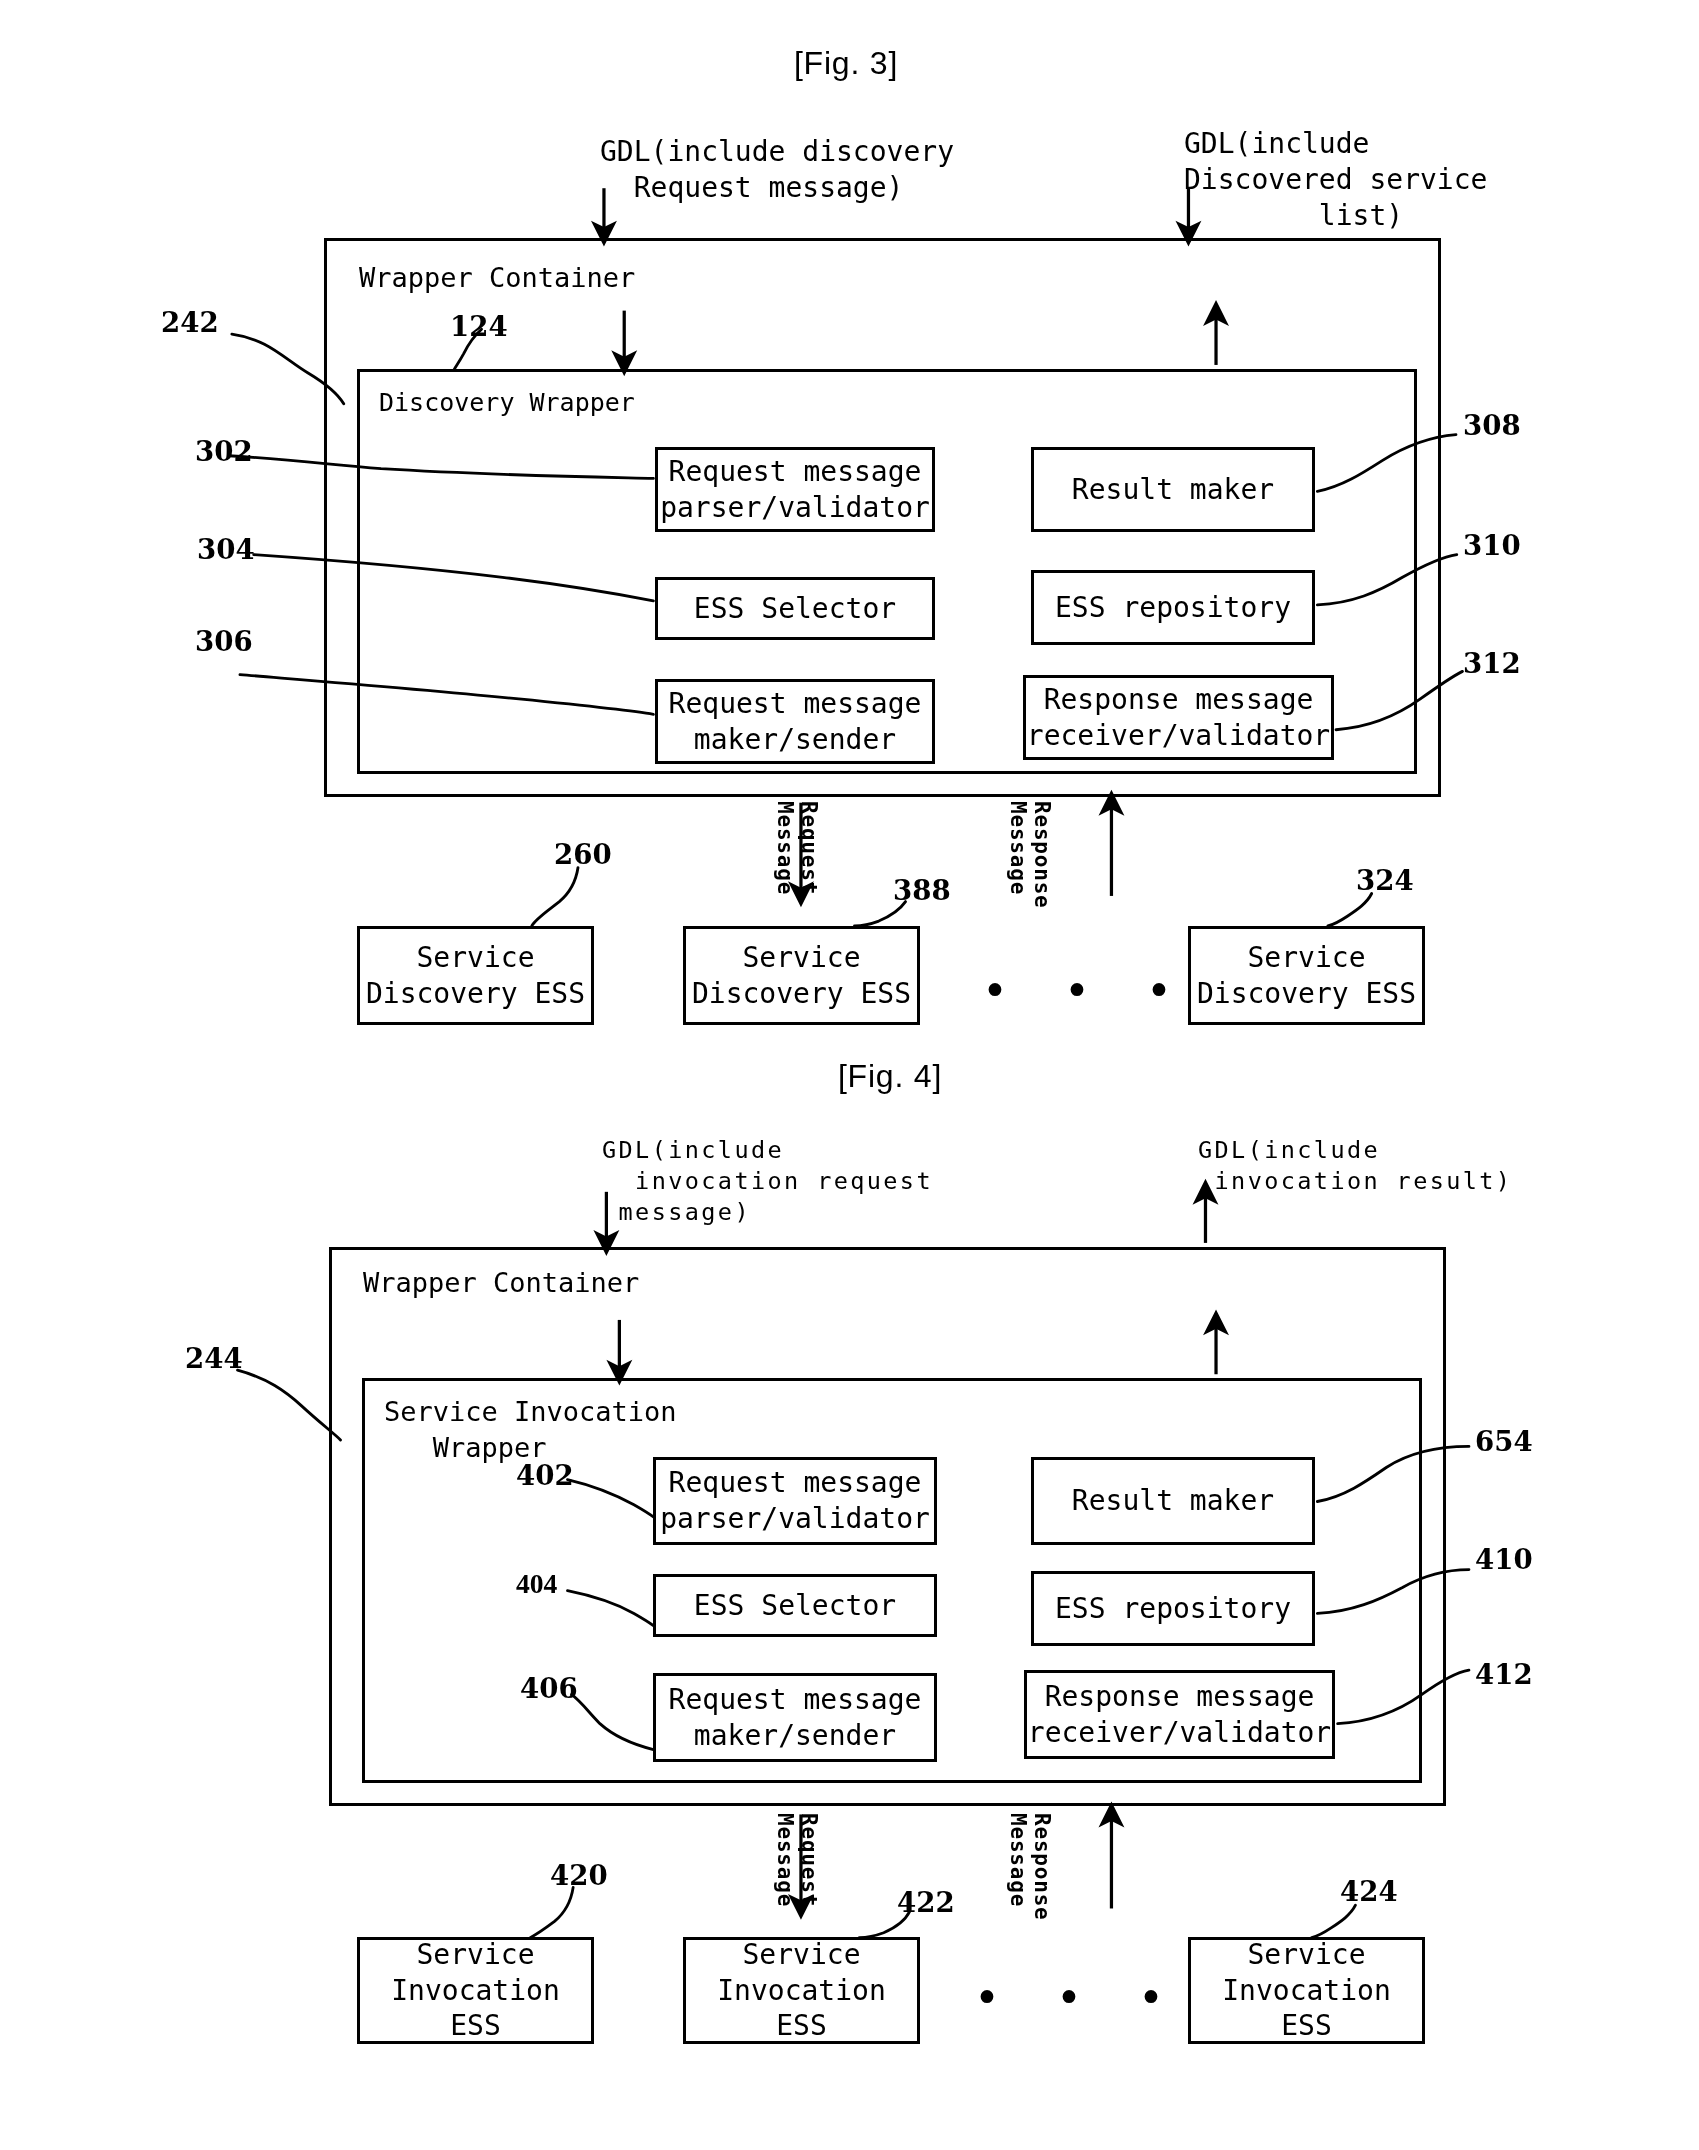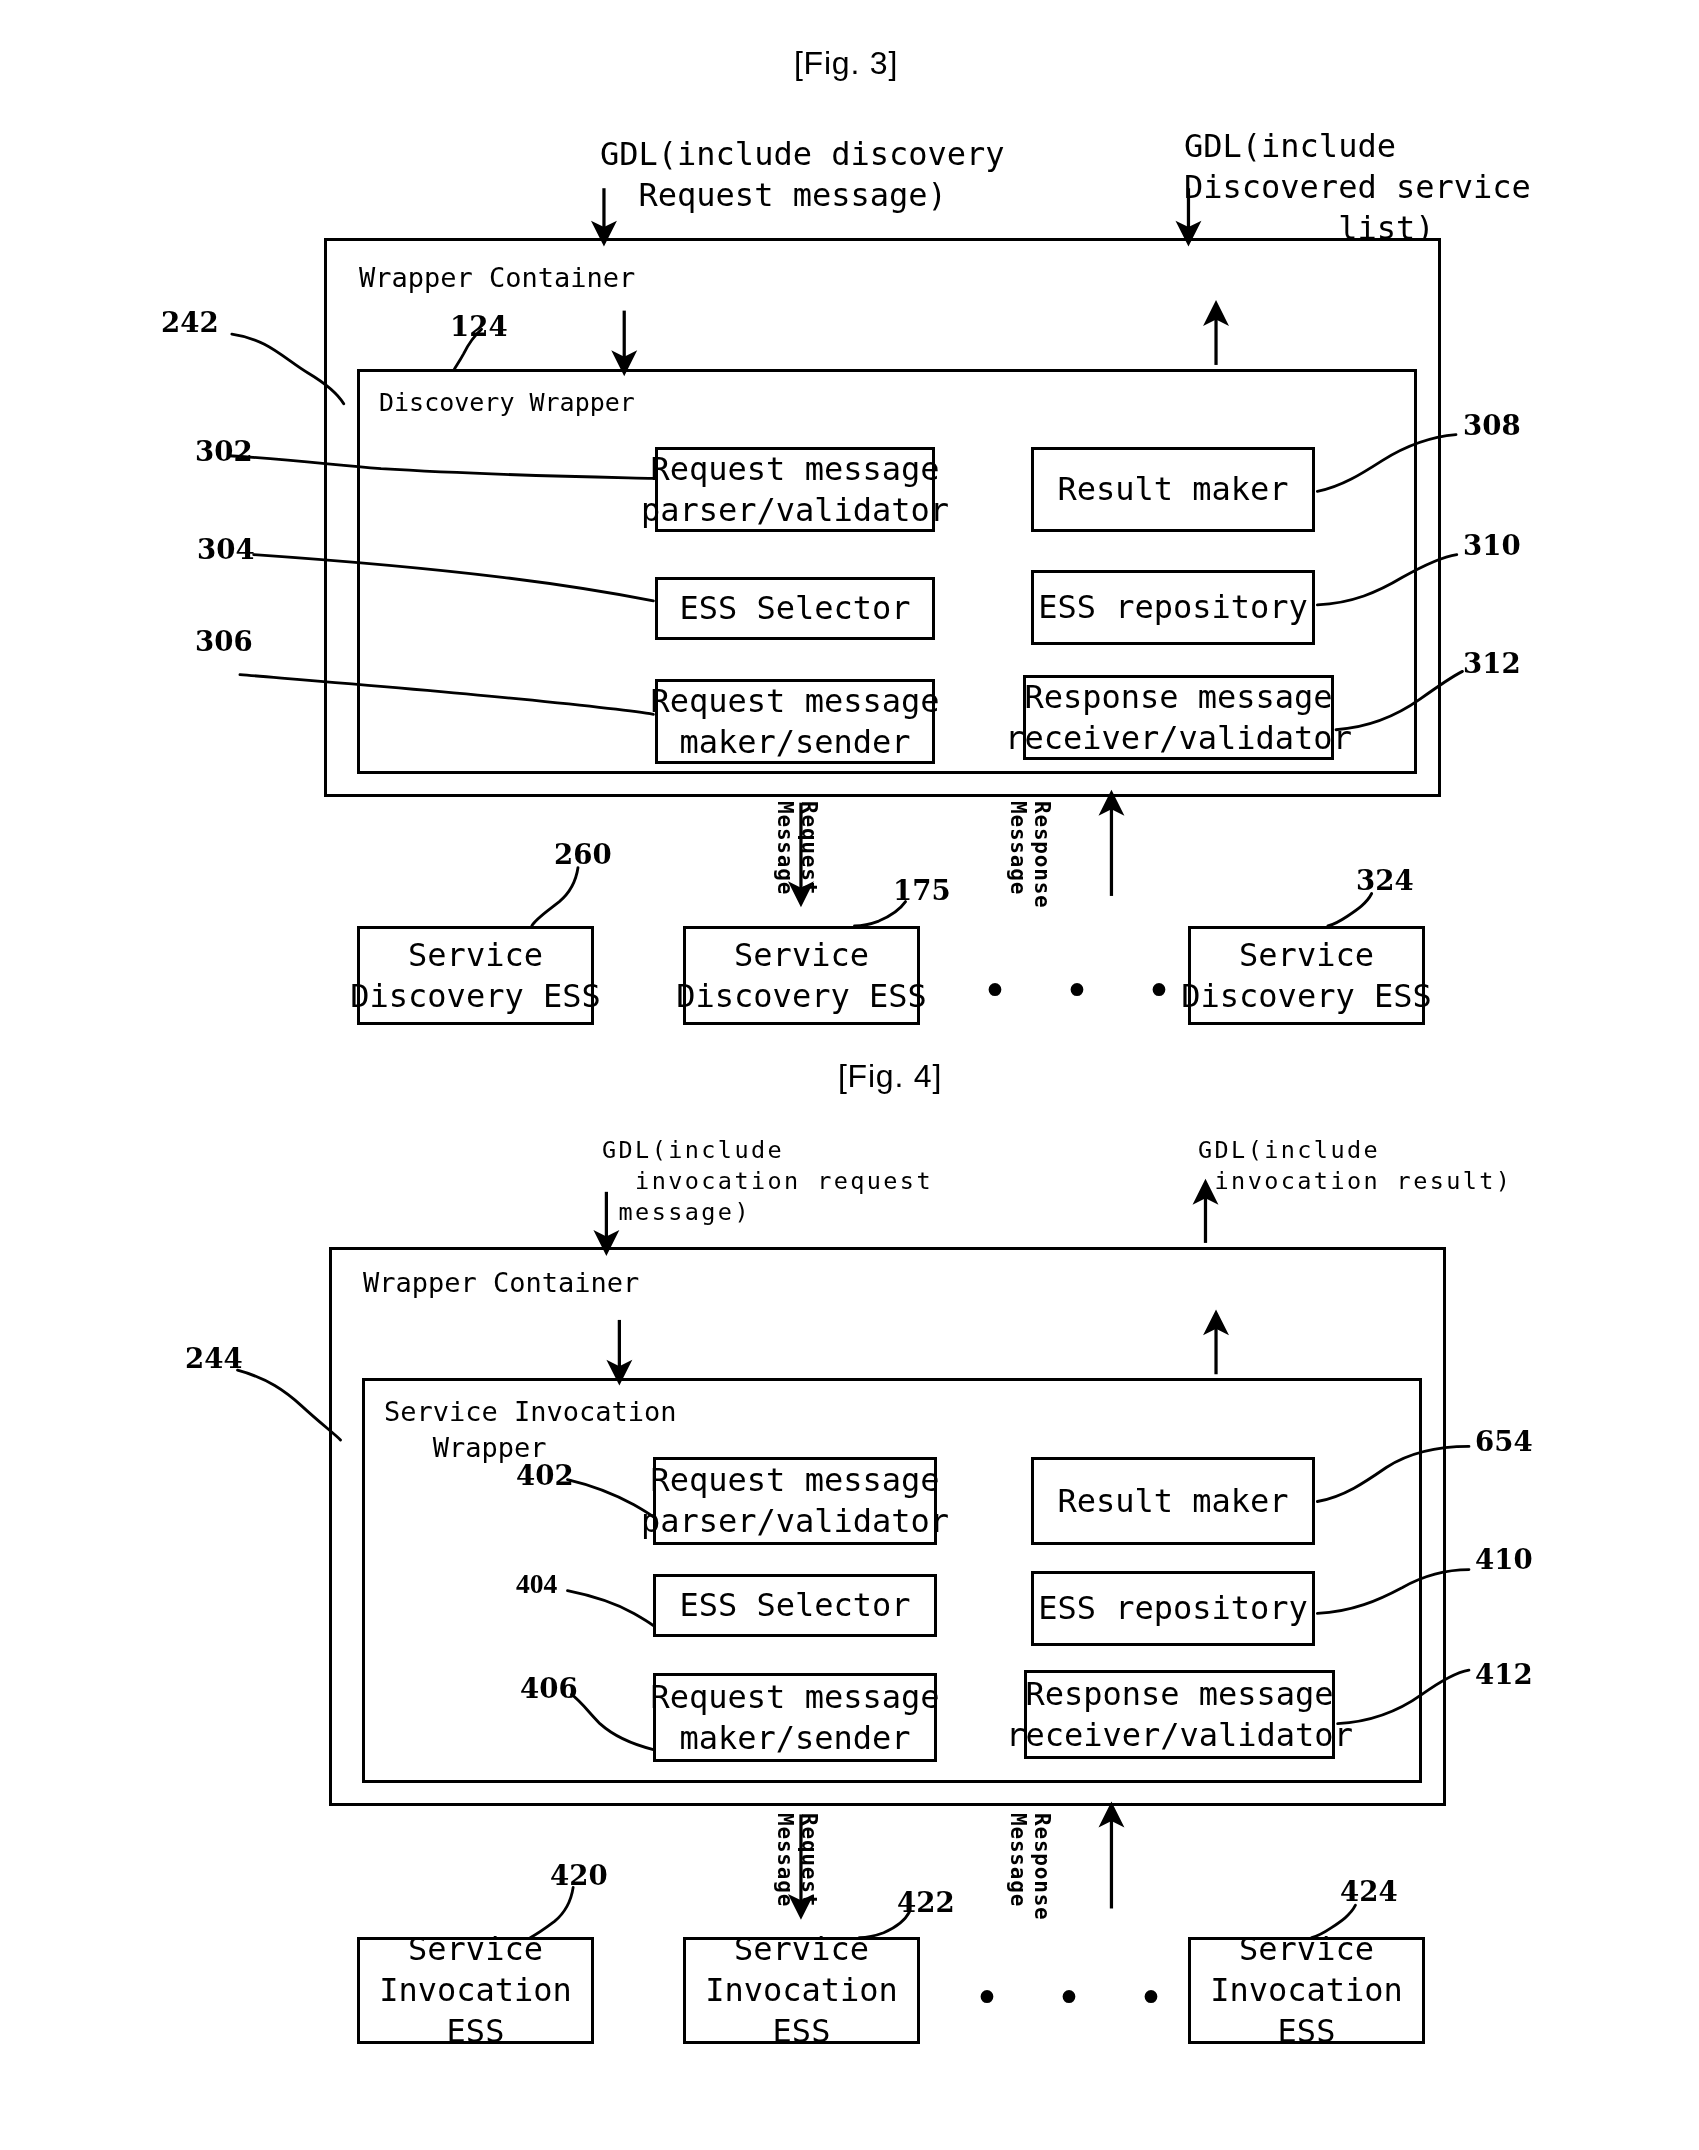--- a/index.html
+++ b/index.html
@@ -28,21 +28,21 @@
   .fig-caption {
     font-family: "Liberation Sans", sans-serif;
     font-size: 32px;
     letter-spacing: 0.8px;
     white-space: nowrap;
   }
 
   
   .mono {
     font-family: "DejaVu Sans Mono", monospace;
-    font-size: 32px;
+    font-size: 28px;
     line-height: 1.28;
     white-space: pre;
     letter-spacing: 0px;
   }
   .mono-wide {
     font-family: "DejaVu Sans Mono", monospace;
     font-size: 23.5px;
     line-height: 1.32;
     white-space: pre;
     letter-spacing: 2.4px;
@@ -186,21 +186,21 @@
   <div class="ess-box" style="left:357px; top:926px; width:237px; height:99px;">
     <div class="mono">Service
 Discovery ESS</div>
   </div>
   <div class="refnum abs" style="left:554px; top:838px;">260</div>
 
   <div class="ess-box" style="left:683px; top:926px; width:237px; height:99px;">
     <div class="mono">Service
 Discovery ESS</div>
   </div>
-  <div class="refnum abs" style="left:893px; top:874px;">175</div>
+  <div class="refnum abs" style="left:893px; top:874px;">388</div>
 
   <div class="ess-box" style="left:1188px; top:926px; width:237px; height:99px;">
     <div class="mono">Service
 Discovery ESS</div>
   </div>
   <div class="refnum abs" style="left:1356px; top:864px;">324</div>
 
   <div class="dots" style="left:982px; top:969px;">• • •</div>
 
   <div class="fig-caption abs" style="left:890px; top:1058px; transform:translateX(-50%);">[Fig. 4]</div>

